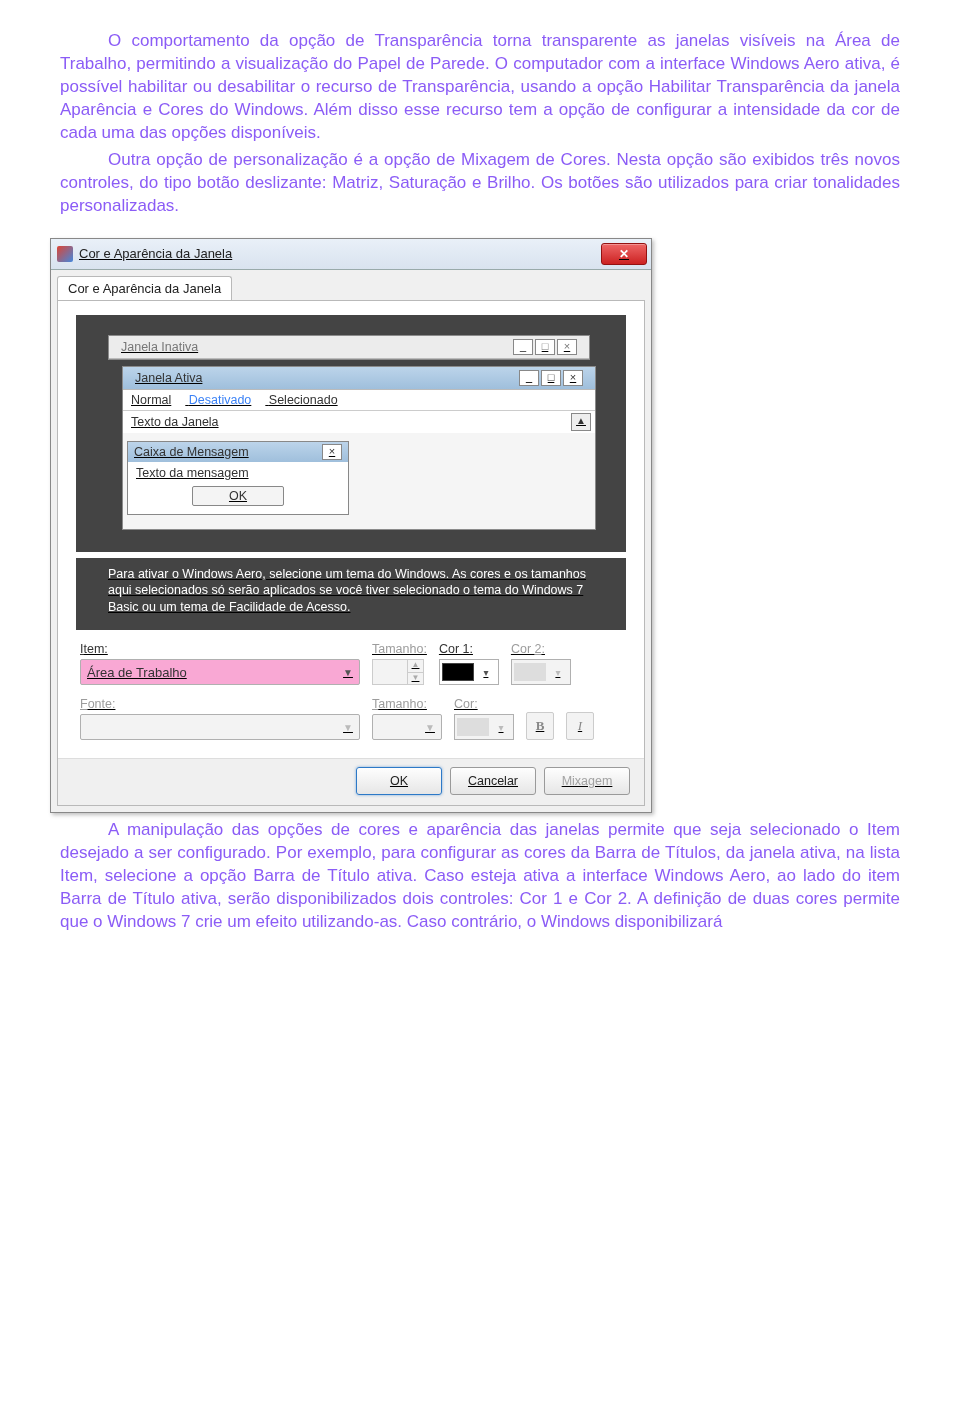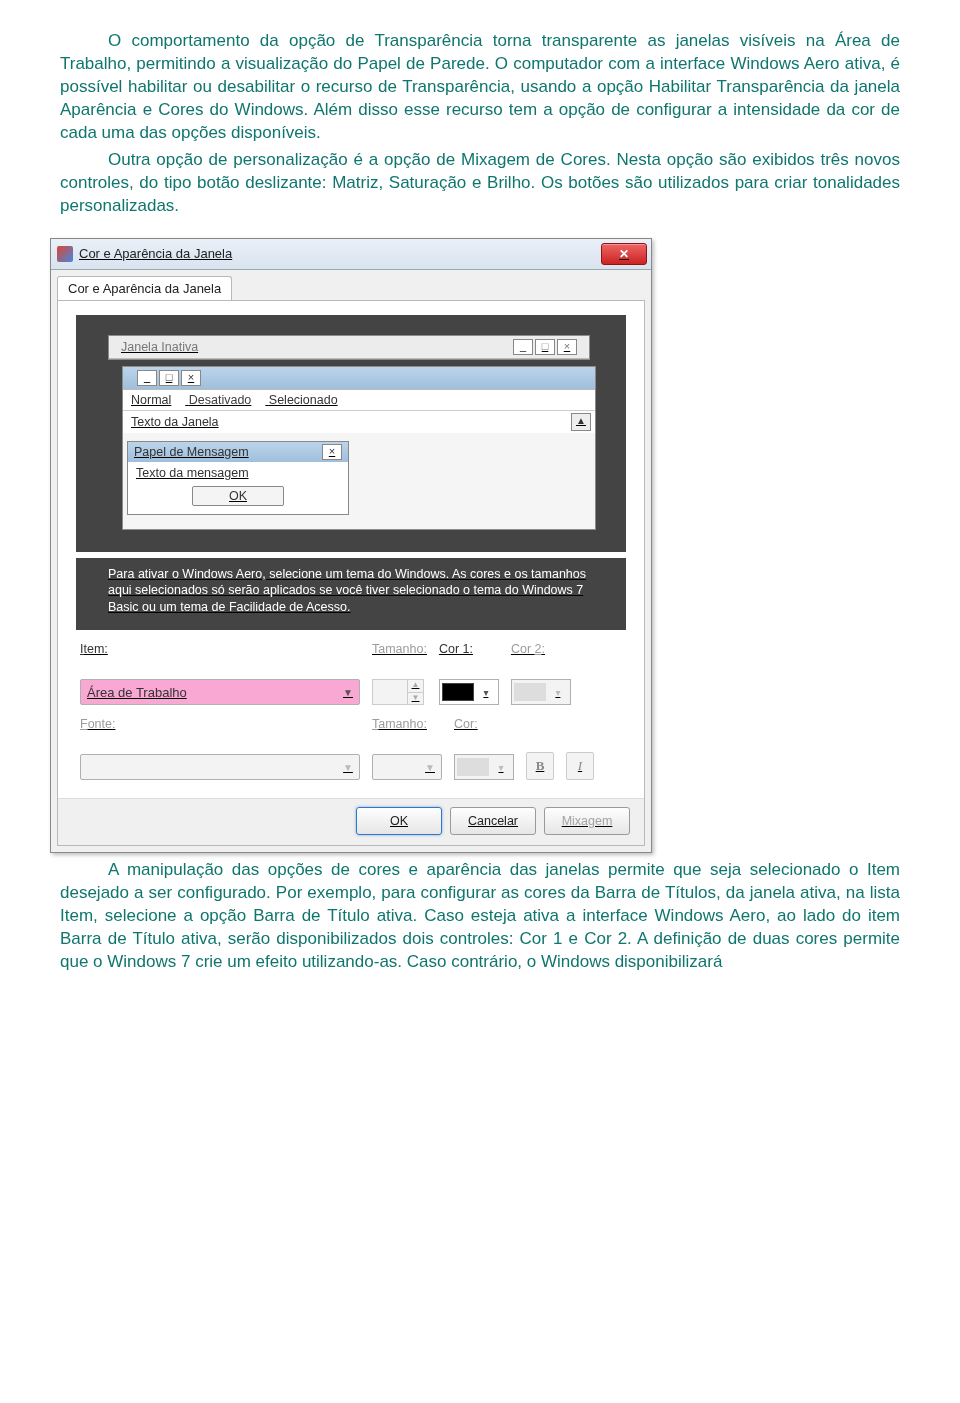--- a/index.html
+++ b/index.html
@@ -10,21 +10,21 @@
     width: 960px;
   }
   .page {
     padding: 30px 60px 20px 60px;
     box-sizing: border-box;
     width: 960px;
   }
   .para {
     font-size: 17px;
     line-height: 1.35;
-    color: #0f766e;
+    color: #8b5cf6;
     text-align: justify;
     margin: 0 0 4px 0;
   }
   .para .first-indent {
     display: inline-block;
     width: 48px;
   }
   .figure-wrap {
     margin: 20px 0 6px 0;
   }
@@ -124,21 +124,21 @@
     width:18px; height:14px;
     border:1px solid #888;
     background:#fff;
     margin-left:2px;
     text-align:center;
     line-height:12px;
     font-size:11px;
   }
   .menu-row { padding:3px 8px; background:#fff; }
   .menu-row span { margin-right:14px; }
-  .menu-row .disabled { color:#404040; }
+  .menu-row .disabled { color:#3b82f6; }
   .textrow {
     display:flex; align-items:center;
     background:#fff; border-top:1px solid #ccc;
     padding:2px 4px;
     gap:40px;
   }
   .textrow .txt { flex:1; padding:2px 4px; }
   .scroll-up {
     width:18px; height:16px; border:1px solid #888;
     background:#eee; text-align:center; font-size:10px; line-height:14px;
@@ -177,21 +177,21 @@
     padding: 12px 4px 6px 4px;
     font-size:13px;
     color:#333;
   }
   .form-row {
     display:flex;
     align-items:flex-end;
     gap:12px;
     margin-bottom:12px;
   }
-  .fcol { display:flex; flex-direction:column;gap:20px; }
+  .fcol { display:flex; flex-direction:column; }
   .flabel { font-size:12.5px; margin-bottom:3px; }
   .flabel.dis { color:#9c9c9c; }
   .flabel u { text-decoration: underline; }
   .combo {
     height:24px;
     border:1px solid #b0b0b0;
     background:#f9a8d4;
     display:flex; align-items:center;
     padding:0 2px 0 6px;
     border-radius:2px;
@@ -305,37 +305,38 @@
             <div class="mini-titlebar inactive">
               <span class="t">Janela Inativa</span>
               <span class="win-ctrl">_</span>
               <span class="win-ctrl">□</span>
               <span class="win-ctrl">×</span>
             </div>
           </div>
 
           <div class="mini-win" style="margin-left:14px; width:472px;">
             <div class="mini-titlebar active">
+              <span class="t">Janela Ativa</span>
               <span class="win-ctrl">_</span>
               <span class="win-ctrl">□</span>
               <span class="win-ctrl">×</span>
             </div>
             <div class="menu-row">
               <span>Normal</span>
               <span class="disabled">Desativado</span>
               <span>Selecionado</span>
             </div>
             <div class="textrow">
               <span class="txt">Texto da Janela</span>
               <span class="scroll-up">▲</span>
             </div>
 
             <div class="msgbox">
               <div class="msg-title">
-                <span class="t">Papel de Mensagem</span>
+                <span class="t">Caixa de Mensagem</span>
                 <span class="win-ctrl">×</span>
               </div>
               <div class="msg-body">
                 <span>Texto da mensagem</span>
                 <span class="ok">OK</span>
               </div>
             </div>
             <div style="height:14px;"></div>
           </div>
         </div>

